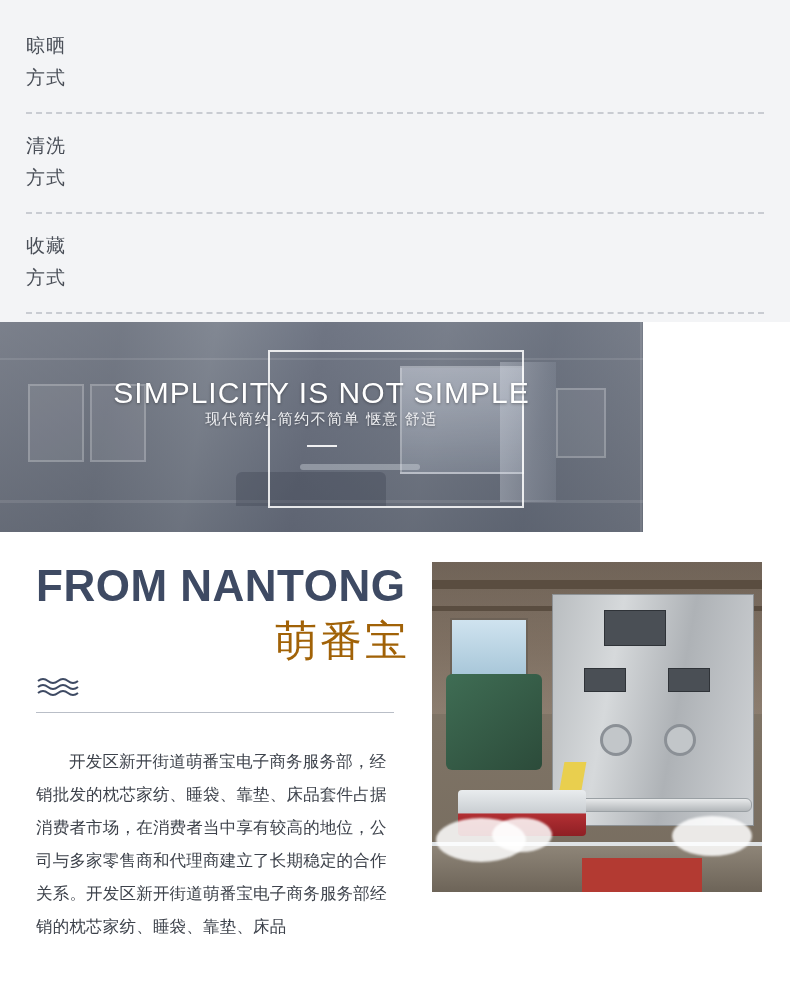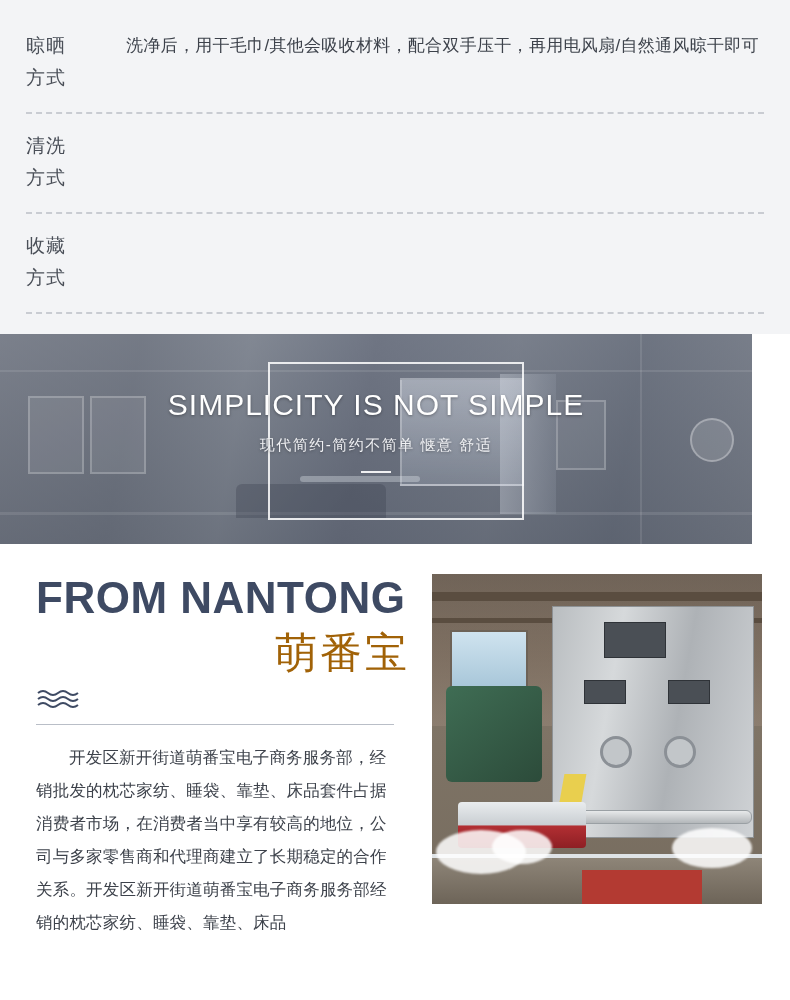--- a/index.html
+++ b/index.html
@@ -11,21 +11,21 @@
     height: 1000px;
     overflow: hidden;
     background: #ffffff;
     font-family: "Liberation Sans", sans-serif;
     color: #333;
   }
 
   
   .care-section {
     background: #f3f4f6;
-    padding: 14px 26px 20px 26px;
+    padding: 14px 26px 8px 26px;
     box-sizing: border-box;
   }
   .care-row {
     display: flex;
     align-items: flex-start;
     padding: 16px 0 18px 0;
     border-bottom: 2px dashed #c9ccd2;
   }
   .care-row:last-child {
     border-bottom: 2px dashed #c9ccd2;
@@ -46,21 +46,21 @@
     font-size: 17px;
     line-height: 31px;
     color: #3d424b;
     letter-spacing: 0.3px;
     padding-left: 14px;
   }
 
   
   .banner {
     position: relative;
-    width: 752px;
+    width: 643px;
     height: 210px;
     overflow: hidden;
     background: #0f172a;
   }
   .banner-bg {
     position: absolute;
     inset: 0;
     background:
       linear-gradient(180deg, rgba(108,116,132,0.55), rgba(82,90,106,0.65)),
       linear-gradient(100deg, #8b8f9b 0%, #7d828f 18%, #9aa0ac 32%, #70778a 48%, #878d9b 66%, #6e7585 82%, #8d929e 100%);
@@ -122,21 +122,20 @@
   }
   .banner-title {
     font-size: 30px;
     letter-spacing: 1px;
     font-weight: 400;
     color: #ffffff;
     text-shadow: 0 1px 3px rgba(0,0,0,0.35);
     white-space: nowrap;
   }
   .banner-sub {
-    margin-top: 14px;
     font-size: 15px;
     letter-spacing: 1.5px;
     color: #f0f1f4;
     text-shadow: 0 1px 3px rgba(0,0,0,0.35);
   }
   .banner-dash {
     margin: 16px auto 0 auto;
     width: 30px;
     height: 2px;
     background: rgba(255,255,255,0.9);
@@ -176,21 +175,21 @@
     width: 46px;
     height: 22px;
   }
   .brand-rule {
     margin-top: 10px;
     width: 358px;
     height: 1px;
     background: #b9bec7;
   }
   .brand-desc {
-    margin-top: 16px;
+    margin-top: 32px;
     width: 358px;
     font-size: 16.5px;
     line-height: 33px;
     color: #3d424b;
     text-indent: 2em;
     letter-spacing: 0.2px;
   }
 
   .brand-photo {
     position: absolute;
@@ -285,21 +284,20 @@
 </head>
 <body>
 
 <div class="care-section">
 
   <div class="care-row">
     <div class="care-label">
       <span>晾晒</span>
       <span>方式</span>
     </div>
-    <div class="care-text">洗净后，用干毛巾/其他会吸收材料，配合双手压干，再用电风扇/自然通风晾干即可</div>
   </div>
 
   <div class="care-row">
     <div class="care-label">
       <span>清洗</span>
       <span>方式</span>
     </div>
   </div>
 
   <div class="care-row">

